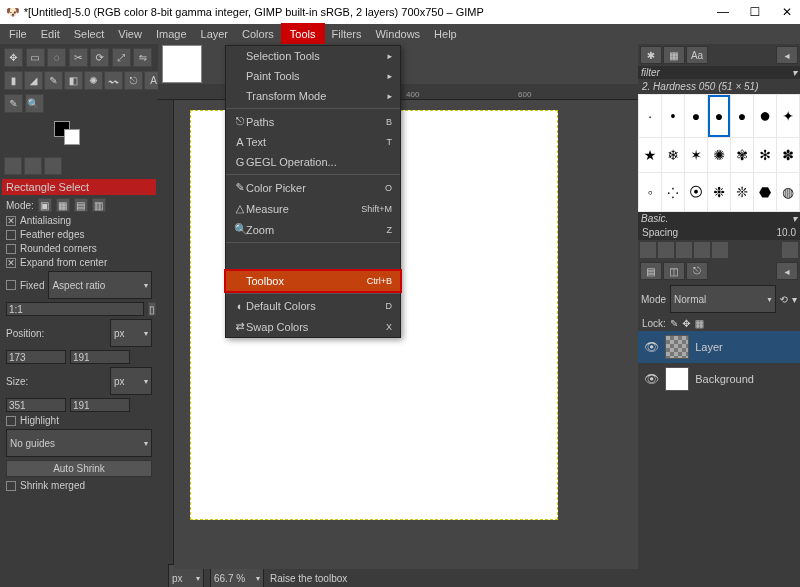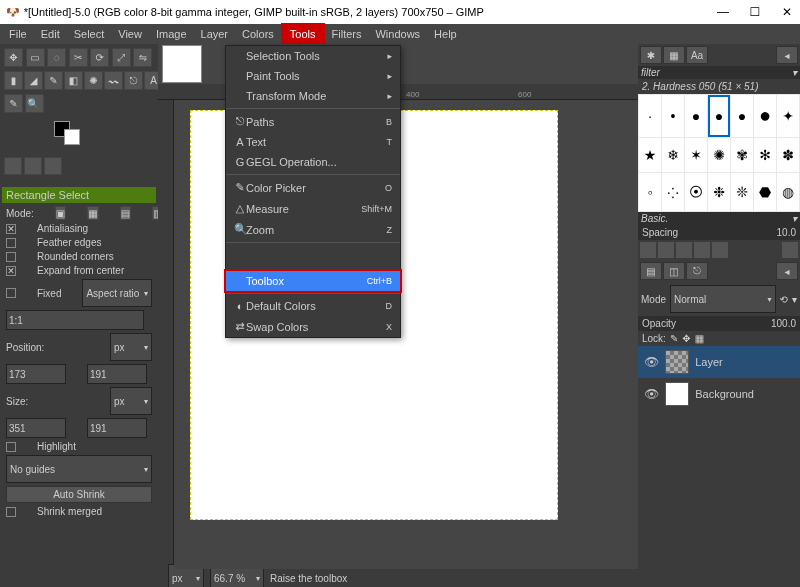--- a/index.html
+++ b/index.html
@@ -14,25 +14,25 @@
 .app-body { display: flex; height: 543px; }
 .left-panel { width: 158px; background: #3b3b3b; display: flex; flex-direction: column; padding: 2px; }
 .toolbox-icons { display: grid; grid-template-columns: repeat(7, 1fr); gap: 1px; padding: 2px; }
 .tool-icon { width: 19px; height: 19px; background: #555; display: flex; align-items: center; justify-content: center; font-size: 10px; color: #ccc; border: 1px solid #444; }
 .toolbox-icons.row2 { grid-template-columns: repeat(8, 1fr); }
 .fgbg { padding: 8px 12px 4px 40px; position: relative; height: 40px; }
 .fgbg .fg { width: 16px; height: 16px; background: #000; border: 1px solid #999; position: absolute; left: 52px; top: 6px; }
 .fgbg .bg { width: 16px; height: 16px; background: #fff; border: 1px solid #999; position: absolute; left: 62px; top: 14px; }
 .indicator-row { display: flex; gap: 2px; padding: 2px; }
 .indicator { width: 18px; height: 18px; background: #555; border: 1px solid #444; }
-.tool-options-header { background: #4d7c0f; padding: 2px 4px; font-size: 11px; margin-top: 10px; }
+.tool-options-header { background: #b91c1c; padding: 2px 4px; font-size: 11px; margin-top: 2px; }
 .opts { padding: 3px 4px; display: flex; flex-direction: column; gap: 3px; font-size: 10px; }
-.opts .row { display: flex; align-items: center; gap: 21px; }
+.opts .row { display: flex; align-items: center; gap: 4px; }
 .cb { width: 10px; height: 10px; border: 1px solid #888; background: #3b3b3b; display: inline-flex; align-items: center; justify-content: center; font-size: 9px; color: #ccc; }
-.input-sm { background: #4a4a4a; border: 1px solid #222; color: #ccc; padding: 1px 2px; font-size: 10px; height: 20px; }
+.input-sm { background: #4a4a4a; border: 1px solid #222; color: #ccc; padding: 1px 2px; font-size: 10px; height: 14px; }
 .dropdown { background: #4a4a4a; border: 1px solid #222; display: flex; align-items: center; padding: 1px 3px; font-size: 10px; height: 28px; }
 .dropdown .arrow { margin-left: auto; font-size: 8px; }
 .btn-sm { background: #555; border: 1px solid #333; padding: 2px 6px; font-size: 10px; text-align: center; }
 .center-panel { flex: 1; background: #454545; display: flex; flex-direction: column; position: relative; }
 .canvas-tabs { height: 40px; display: flex; align-items: center; padding: 2px; }
 .canvas-thumb { width: 40px; height: 38px; background: #fff; border: 1px solid #888; margin-left: 2px; }
 .ruler-top { height: 16px; background: #3b3b3b; position: relative; overflow: hidden; font-size: 8px; color: #999; display: flex; align-items: flex-end; border-bottom: 1px solid #222; }
 .ruler-top span { position: absolute; }
 .canvas-area { flex: 1; display: flex; }
 .ruler-left { width: 16px; background: #3b3b3b; border-right: 1px solid #222; }
@@ -54,21 +54,21 @@
 .layers-header { display: flex; align-items: center; padding: 3px; gap: 4px; font-size: 10px; }
 .layers-body { flex: 1; background: #3b3b3b; }
 .layer-row { display: flex; align-items: center; gap: 6px; padding: 4px 6px; }
 .layer-row .eye { font-size: 12px; }
 .layer-thumb { width: 24px; height: 24px; background: #fff; border: 1px solid #555; }
 .layer-thumb.checker { background: repeating-conic-gradient(#777 0 25%, #aaa 0 50%) 0 0/8px 8px; }
 .layer-row.active { background: #274e75; }
 .dropdown-menu { position: absolute; left: 225px; top: 45px; width: 176px; background: #3b3b3b; border: 1px solid #222; font-size: 11px; box-shadow: 2px 2px 6px rgba(0,0,0,.4); }
 .dm-item { display: flex; align-items: center; padding: 4px 8px; }
 .dm-item .sub { margin-left: auto; font-size: 9px; }
-.dm-item.hl { background: #3b82f6; color: #fff; outline: 2px solid #c00; margin-top: 28px; }
+.dm-item.hl { background: #c2410c; color: #fff; outline: 2px solid #c00; margin-top: 28px; }
 .dm-sep { height: 1px; background: #555; margin: 2px 0; }
 .dm-icon { width: 12px; display: inline-block; text-align: center; }
 </style>
 </head>
 <body>
 
 <div class="titlebar">
   <div class="title">
     <span>🐶</span>
     <span>*[Untitled]-5.0 (RGB color 8-bit gamma integer, GIMP built-in sRGB, 2 layers) 700x750 – GIMP</span>
@@ -292,24 +292,20 @@
     </div>
     <div class="layers-header">
       <span>Mode</span>
       <div class="dropdown" style="flex:1;">
           <span>Normal</span>
           <span class="arrow">▾</span>
         </div>
       <span>⟲</span>
       <span>▾</span>
     </div>
-    <div class="spacing">
-        <span>Opacity</span>
-        <span class="val">100.0</span>
-      </div>
     <div class="row" style="display:flex;gap:4px;padding:2px 4px;font-size:10px;align-items:flex-end;">
       <span>Lock:</span>
       <span>✎</span>
       <span>✥</span>
       <span>▦</span>
     </div>
     <div class="layers-body">
       <div class="layer-row active">
         <span class="eye">👁</span>
         <div class="layer-thumb checker"></div>

